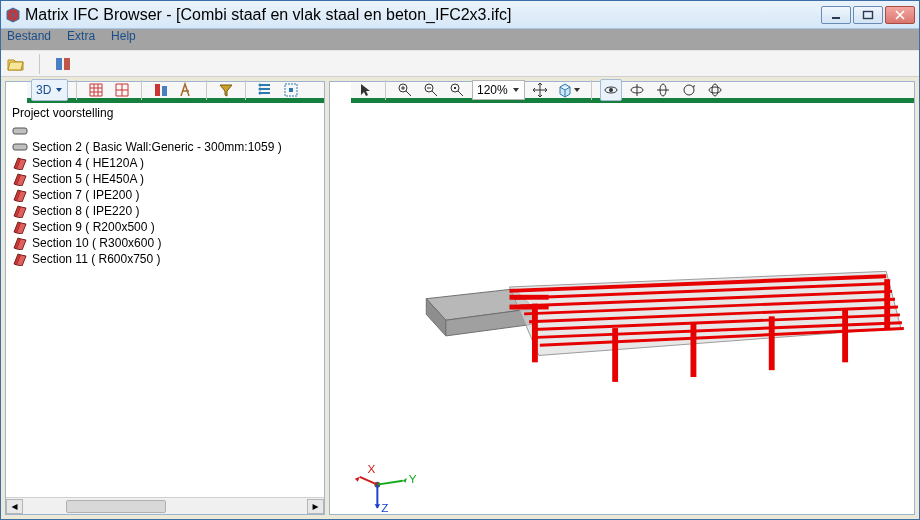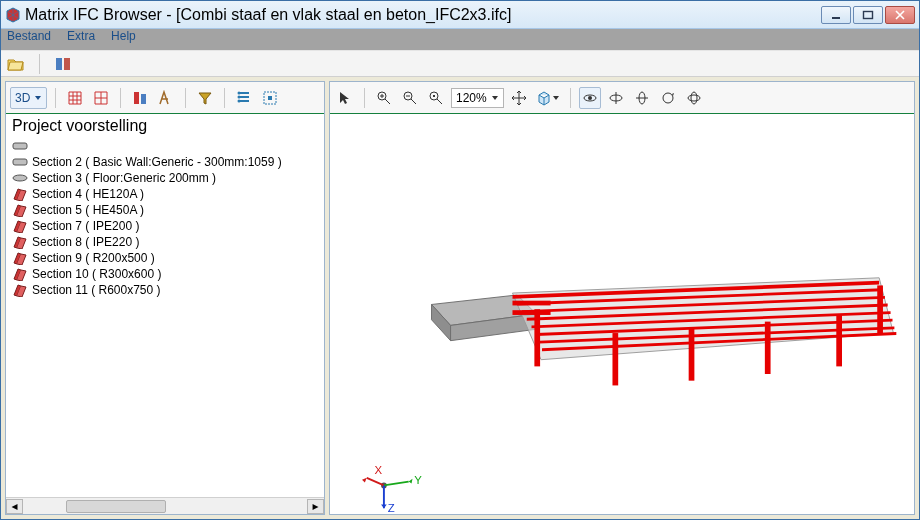--- a/index.html
+++ b/index.html
@@ -13,26 +13,26 @@
   .win-btn.close { background: linear-gradient(#f4a7a0,#d9766e); border-color: #a94b43; }
   .win-btn svg { width: 12px; height: 10px; }
   .menubar { height: 22px; background: #a3a3a3; display: flex; padding: 0 6px; gap: 16px; color: #1a4e8a; border-bottom: 1px solid #e5e5e5;}
   .menubar span { cursor: default; }
   .toolbar-top { height: 26px; background: #f4f4f4; border-bottom: 1px solid #d0d0d0; display: flex; align-items: center; padding: 0 6px; gap: 10px; }
   .tool-icon { width: 18px; height: 18px; display: inline-flex; align-items: center; justify-content: center; cursor: pointer; }
   .client { flex: 1; display: flex; background: #ece9d8; padding: 4px; gap: 4px; min-height: 0; }
   .panel { background: #fff; border: 1px solid #9db4cc; display: flex; flex-direction: column; }
   .left-panel { width: 320px; }
   .right-panel { flex: 1; }
-  .panel-toolbar { height: 32px; background: #f7f7f7; border-bottom: 1px solid #15803d; display: flex; align-items: center; padding: 0 4px; gap: 4px; }
+  .panel-toolbar { height: 21px; background: #f7f7f7; border-bottom: 5px solid #15803d; display: flex; align-items: center; padding: 0 4px; gap: 4px; margin-left: 21px; }
   .tb-btn { height: 22px; min-width: 22px; display: inline-flex; align-items: center; justify-content: center; cursor: pointer; padding: 0 2px; }
   .tb-sep { width: 1px; height: 20px; background: #c8c8c8; margin: 0 4px; }
   .tb-3d { border: 1px solid #a7bcd4; background: #eaf2fb; border-radius: 2px; padding: 0 4px; font-size: 11px; color: #1a4e8a; display: flex; align-items: center; gap: 4px;}
   .tree { flex: 1; overflow: auto; }
-  .tree-header { padding: 3px 6px; font-size: 16px; color: #000; }
+  .tree-header { padding: 3px 6px; font-size: 12px; color: #000; }
   .tree-item { display: flex; align-items: center; gap: 4px; padding: 1px 6px; cursor: default; white-space: nowrap; }
   .tree-item .node-icon { width: 16px; height: 14px; display: inline-flex; align-items: center; justify-content: center; }
   .hscroll { height: 17px; background: #f0f0f0; border-top: 1px solid #d0d0d0; position: relative; display: flex; align-items: center; }
   .hscroll .arrow { width: 17px; height: 15px; border: 1px solid #b5b5b5; background: #e8e8e8; display: flex; align-items:center; justify-content:center; }
   .hscroll .thumb { position: absolute; left: 60px; width: 100px; height: 13px; top: 2px; background: #d8d8d8; border: 1px solid #b0b0b0; border-radius: 2px; }
   .viewport { flex: 1; position: relative; background: #fff; overflow: hidden; }
   .zoom-combo { border: 1px solid #b5b5b5; background: #fff; height: 20px; display: flex; align-items: center; padding: 0 4px; font-size: 11px; gap: 4px;}
   .tb-btn.active { border: 1px solid #a7bcd4; background: #eaf2fb; border-radius: 2px; }
   .cube-btn { color: #2a7ab0; }
 </style>
@@ -158,28 +158,20 @@
             <div class="tree-item">
               <span class="node-icon">
                 <svg width="16" height="12" viewBox="0 0 16 12">
                   <rect x="1" y="3" width="14" height="6" rx="2" fill="#bfbfbf" stroke="#555"></rect>
                 </svg>
               </span>
               <span>Section 2 ( Basic Wall:Generic - 300mm:1059 )</span>
             </div>
             <div class="tree-item">
               <span class="node-icon">
-                <svg width="16" height="12" viewBox="0 0 16 12">
-                  <ellipse cx="8" cy="6" rx="7" ry="3" fill="#bfbfbf" stroke="#555"></ellipse>
-                </svg>
-              </span>
-              <span>Section 3 ( Floor:Generic 200mm )</span>
-            </div>
-            <div class="tree-item">
-              <span class="node-icon">
                 <svg width="16" height="14" viewBox="0 0 16 14">
                   <path d="M2 12 L6 2 L9 3 L5 13 Z" fill="#c33" stroke="#7a1f1f"></path>
                   <path d="M9 3 L14 4 L10 14 L5 13" fill="#e06060" stroke="#7a1f1f"></path>
                 </svg>
               </span>
               <span>Section 4 ( HE120A )</span>
             </div>
             <div class="tree-item">
               <span class="node-icon">
                 <svg width="16" height="14" viewBox="0 0 16 14">

